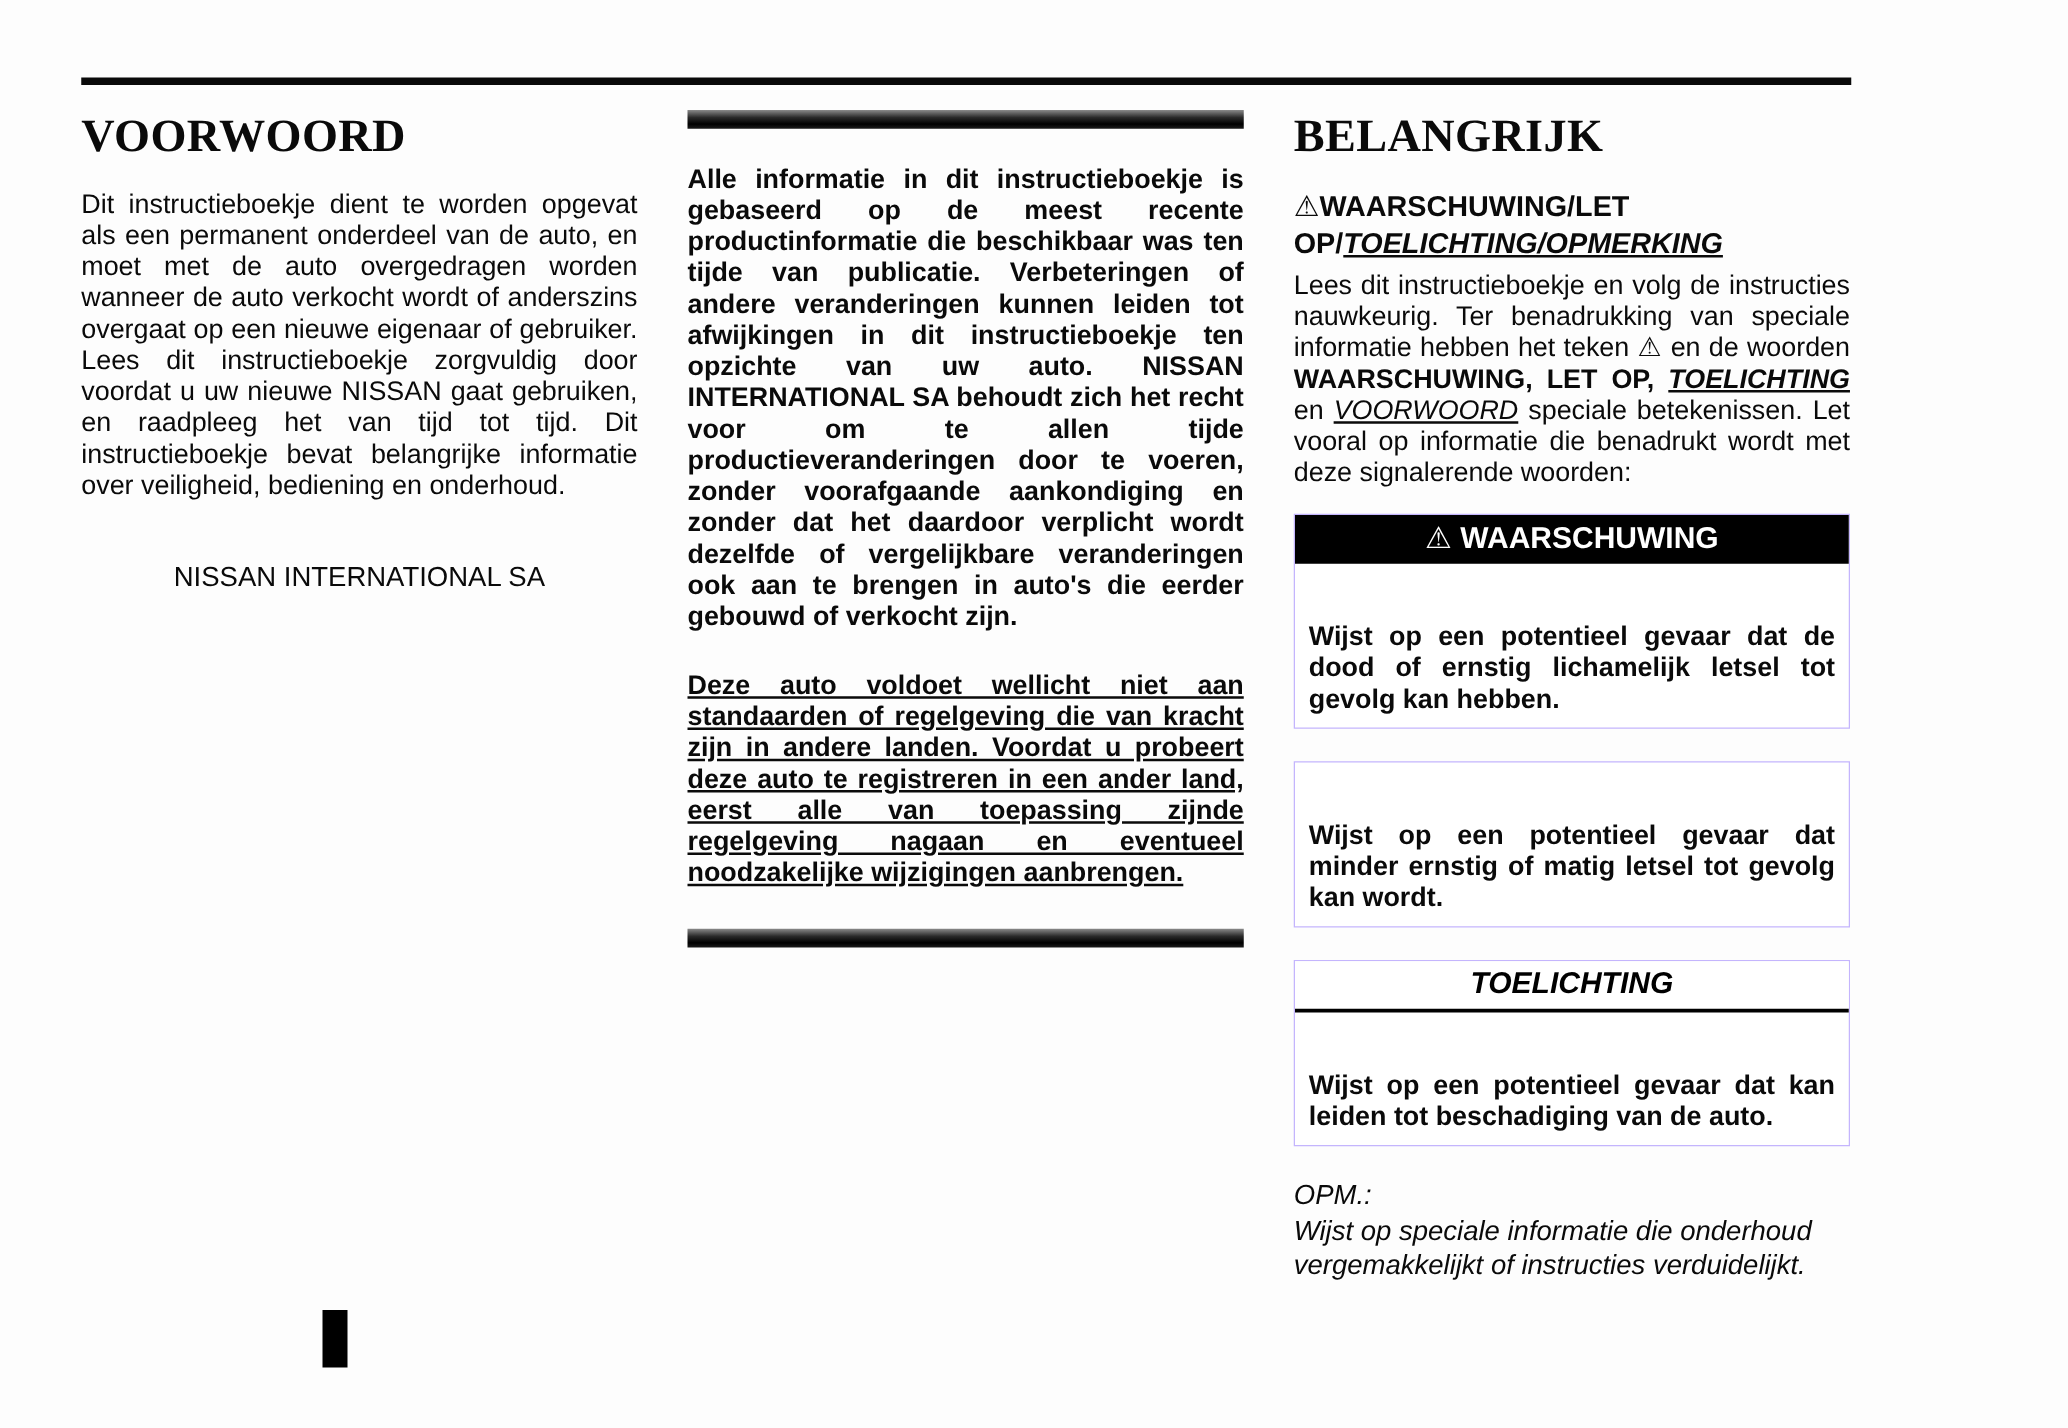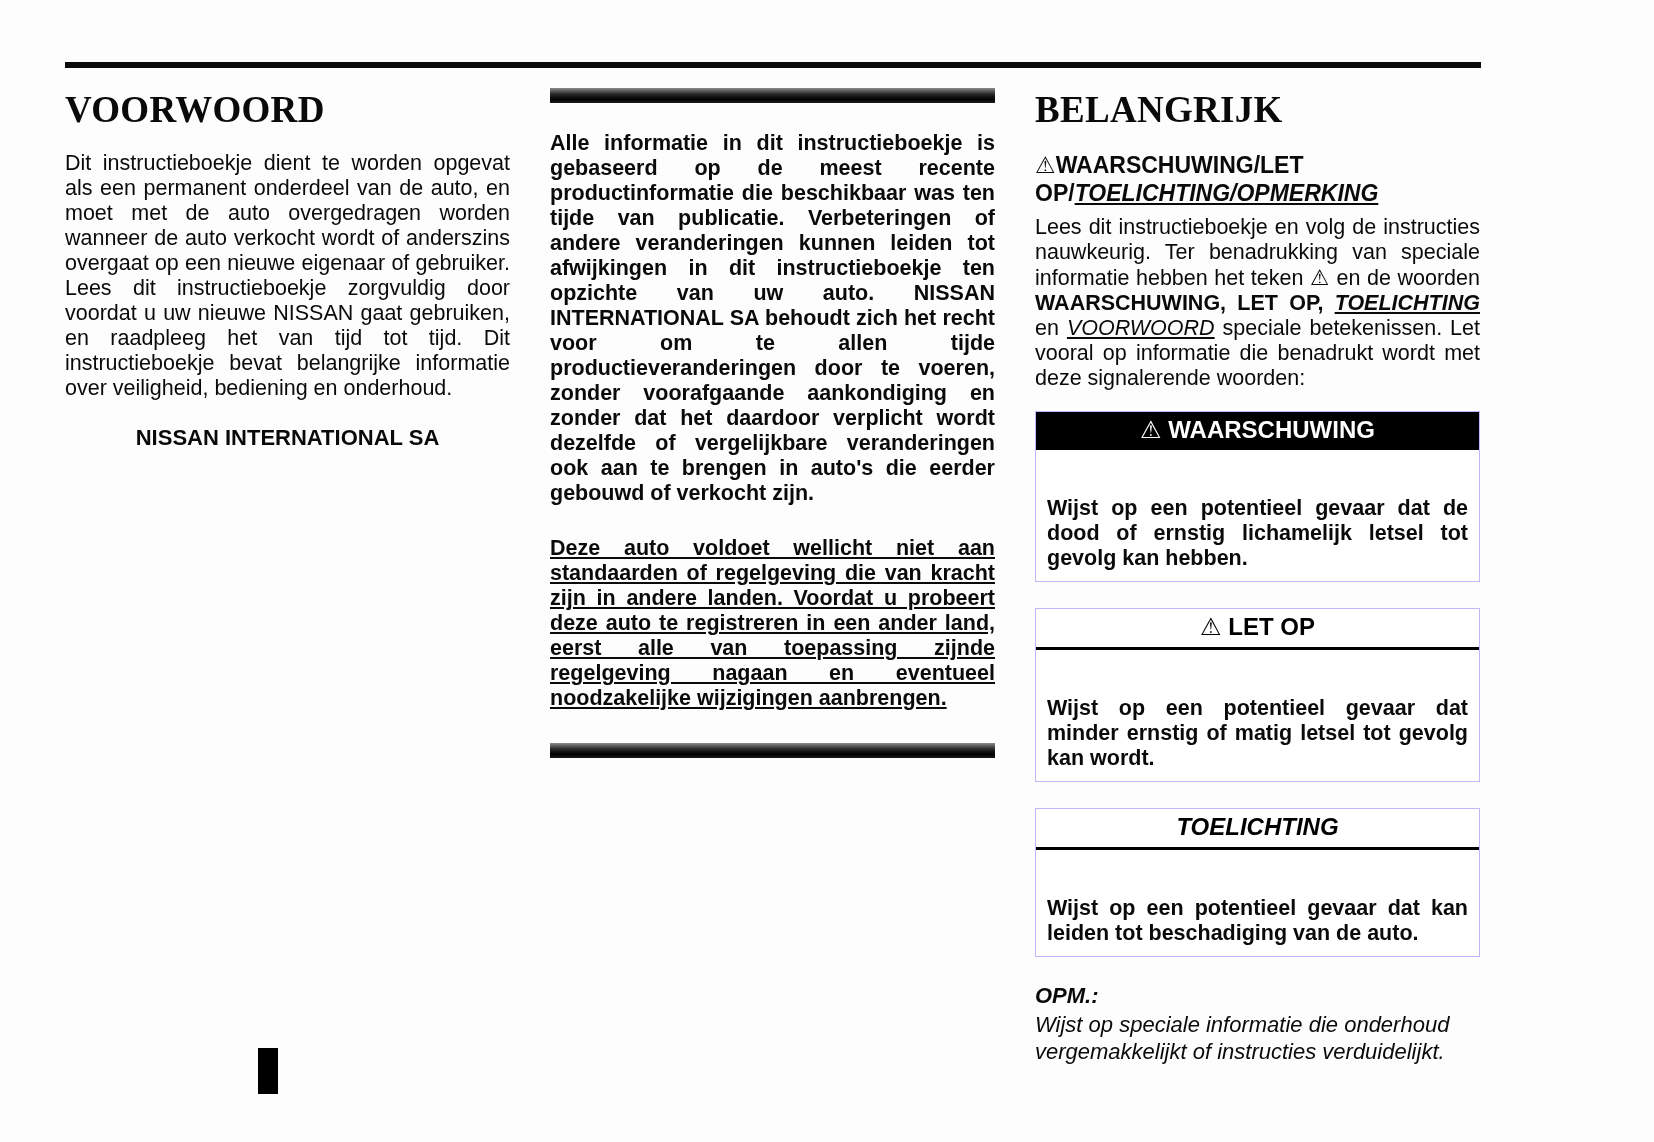--- a/index.html
+++ b/index.html
@@ -35,23 +35,23 @@
   }
   .body {
     font-size: 21.5px;
     line-height: 25px;
     text-align: justify;
   }
   .bold { font-weight: 700; }
   .ital { font-style: italic; text-decoration: underline; }
 
   .sig {
-    margin-top: 24px;
+    margin-top: 48px;
     text-align: center;
-    font-weight: 700;
+    font-weight: 400;
     font-size: 22px;
   }
 
   .bar {
     height: 15px;
     background: linear-gradient(180deg, #8a8a8a 0%, #2a2a2a 40%, #000 75%, #1c1c1c 100%);
   }
   .bar-top { margin-bottom: 28px; }
   .bar-bottom { margin-top: 32px; }
   .para2 { margin-top: 30px; text-decoration: underline; }
@@ -93,21 +93,20 @@
     font-size: 21.5px;
     line-height: 25px;
     text-align: justify;
     margin-top: 38px;
   }
 
   .opm-label {
     font-style: italic;
     font-size: 22px;
     margin: 4px 0 2px;
-    font-weight: bold;
   }
   .opm-text {
     font-style: italic;
     font-size: 22px;
     line-height: 27px;
   }
 
   .binding-mark {
     position: absolute;
     left: 258px; top: 1048px;
@@ -151,21 +150,20 @@
       <span class="ital">VOORWOORD</span>
       <span>speciale betekenissen. Let vooral op informatie die benadrukt wordt met deze signalerende woorden:</span>
     </p>
 
     <div class="alert">
       <div class="alert-head head-black"><span class="tri tri-white">⚠</span> <span>WAARSCHUWING</span></div>
       <div class="alert-body">Wijst op een potentieel gevaar dat de dood of ernstig lichamelijk letsel tot gevolg kan hebben.</div>
     </div>
 
     <div class="alert">
-      <div class="alert-head"><span class="tri">⚠</span> <span>LET OP</span></div>
       <div class="alert-body">Wijst op een potentieel gevaar dat minder ernstig of matig letsel tot gevolg kan wordt.</div>
     </div>
 
     <div class="alert">
       <div class="alert-head head-italic"><span>TOELICHTING</span></div>
       <div class="alert-body">Wijst op een potentieel gevaar dat kan leiden tot beschadiging van de auto.</div>
     </div>
 
     <p class="opm-label">OPM.:</p>
     <p class="opm-text">Wijst op speciale informatie die onderhoud vergemakkelijkt of instructies verduidelijkt.</p>

